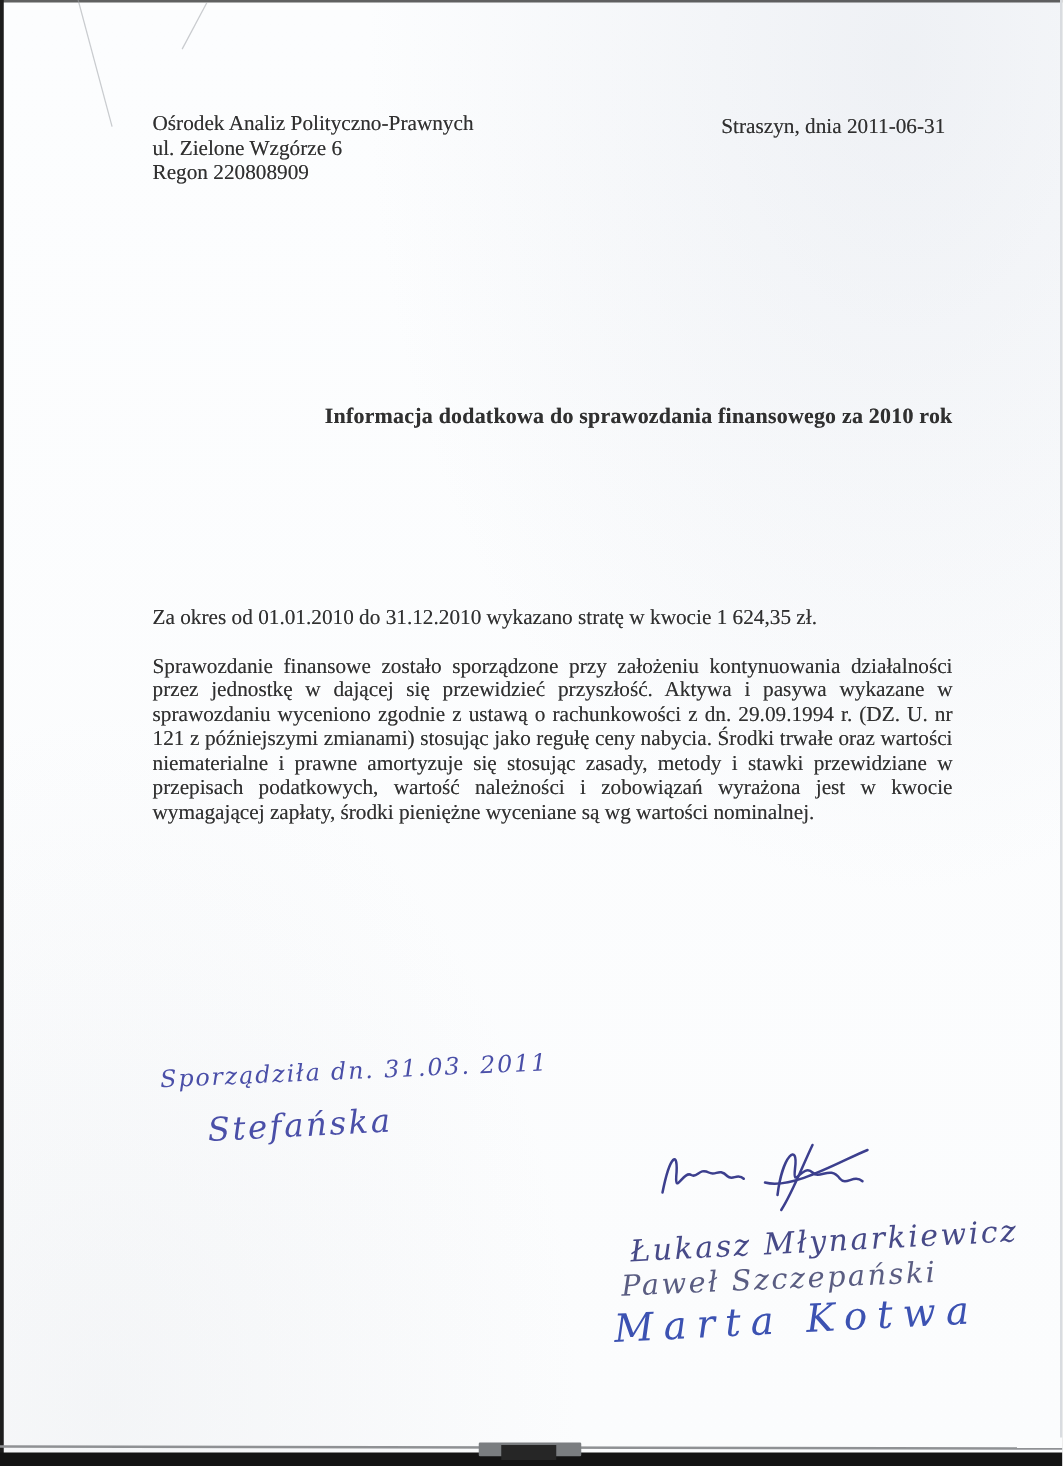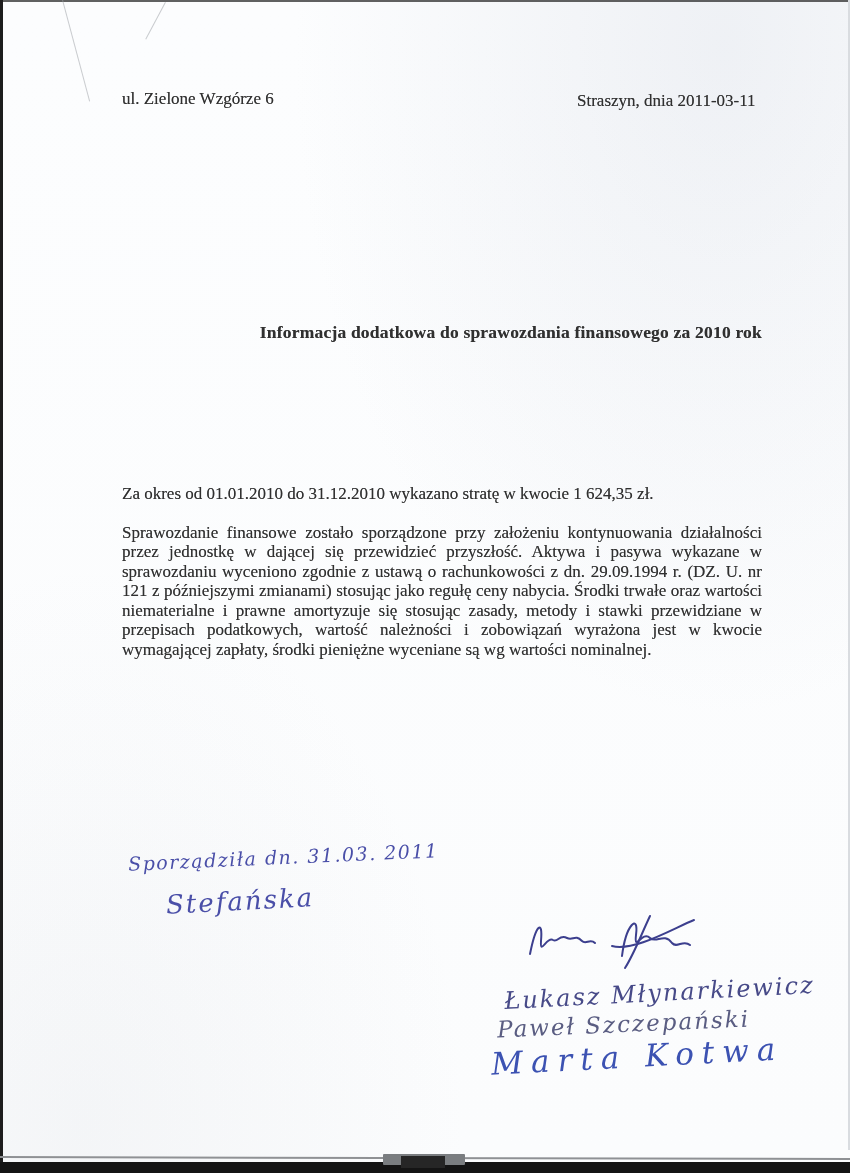--- a/index.html
+++ b/index.html
@@ -62,24 +62,26 @@
 
 <div class="page">
 
   <div class="edge-top"></div>
   <div class="edge-left"></div>
   <div class="edge-right"></div>
   <div class="hairline a"></div>
   <div class="hairline b"></div>
 
   <div class="letterhead typed">
+    <div>Ośrodek Analiz Polityczno-Prawnych</div>
     <div>ul. Zielone Wzgórze 6</div>
+    <div>Regon 220808909</div>
   </div>
 
-  <div class="dateline typed">Straszyn, dnia 2011-03-11</div>
+  <div class="dateline typed">Straszyn, dnia 2011-06-31</div>
 
   <div class="doc-title typed">Informacja dodatkowa do sprawozdania finansowego za 2010 rok</div>
 
   <div class="body-text typed">
     <p>Za okres od 01.01.2010 do 31.12.2010 wykazano stratę w kwocie 1 624,35 zł.</p>
     <p>Sprawozdanie finansowe zostało sporządzone przy założeniu kontynuowania działalności przez jednostkę w dającej się przewidzieć przyszłość. Aktywa i pasywa wykazane w sprawozdaniu wyceniono zgodnie z ustawą o rachunkowości z dn. 29.09.1994 r. (DZ. U. nr 121 z późniejszymi zmianami) stosując jako regułę ceny nabycia. Środki trwałe oraz wartości niematerialne i prawne amortyzuje się stosując zasady, metody i stawki przewidziane w przepisach podatkowych, wartość należności i zobowiązań wyrażona jest w kwocie wymagającej zapłaty, środki pieniężne wyceniane są wg wartości nominalnej.</p>
   </div>
 
   <div class="hand hw-note">Sporządziła dn. 31.03. 2011</div>
   <div class="hand hw-preparer">Stefańska</div>

